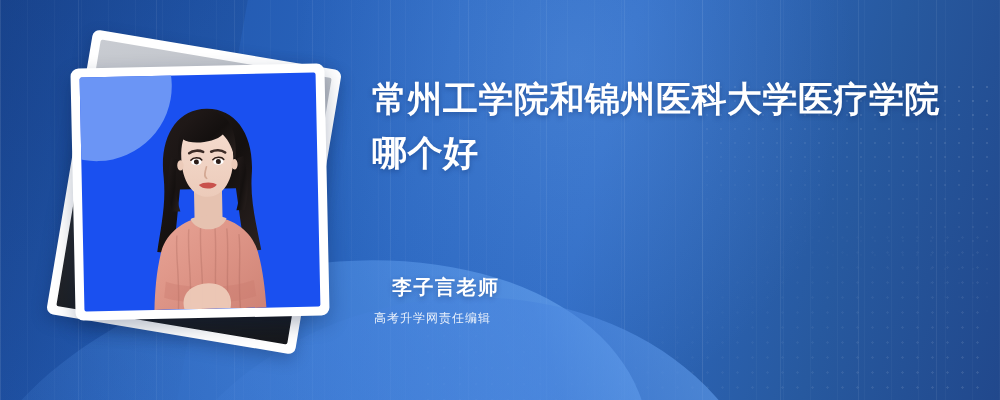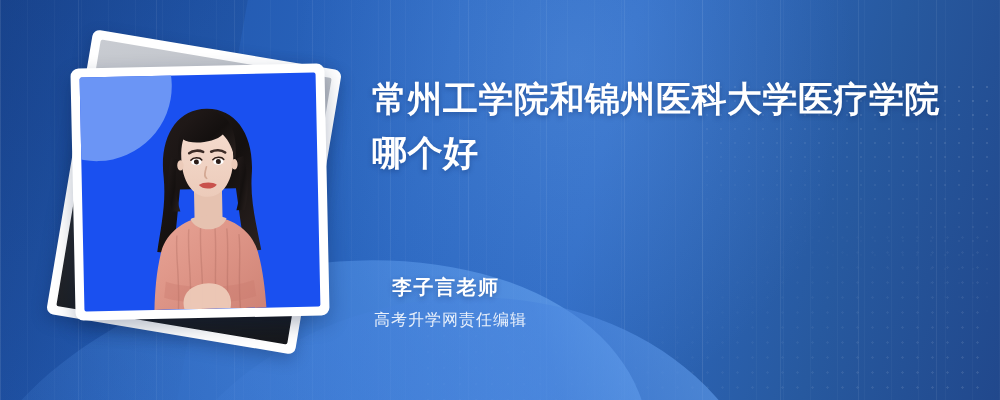--- a/index.html
+++ b/index.html
@@ -217,21 +217,21 @@
   .author-name {
     margin: 0;
     font-size: 20px;
     font-weight: bold;
     color: #ffffff;
     letter-spacing: 1.5px;
     text-shadow: 0 2px 5px rgba(10,35,85,0.35);
   }
   .author-role {
     margin: 9px 0 0 -18px;
-    font-size: 16px;
+    font-size: 12px;
     font-weight: normal;
     color: rgba(255,255,255,0.88);
     letter-spacing: 1px;
   }
 </style>
 </head>
 <body>
 
 <div class="banner">
 

